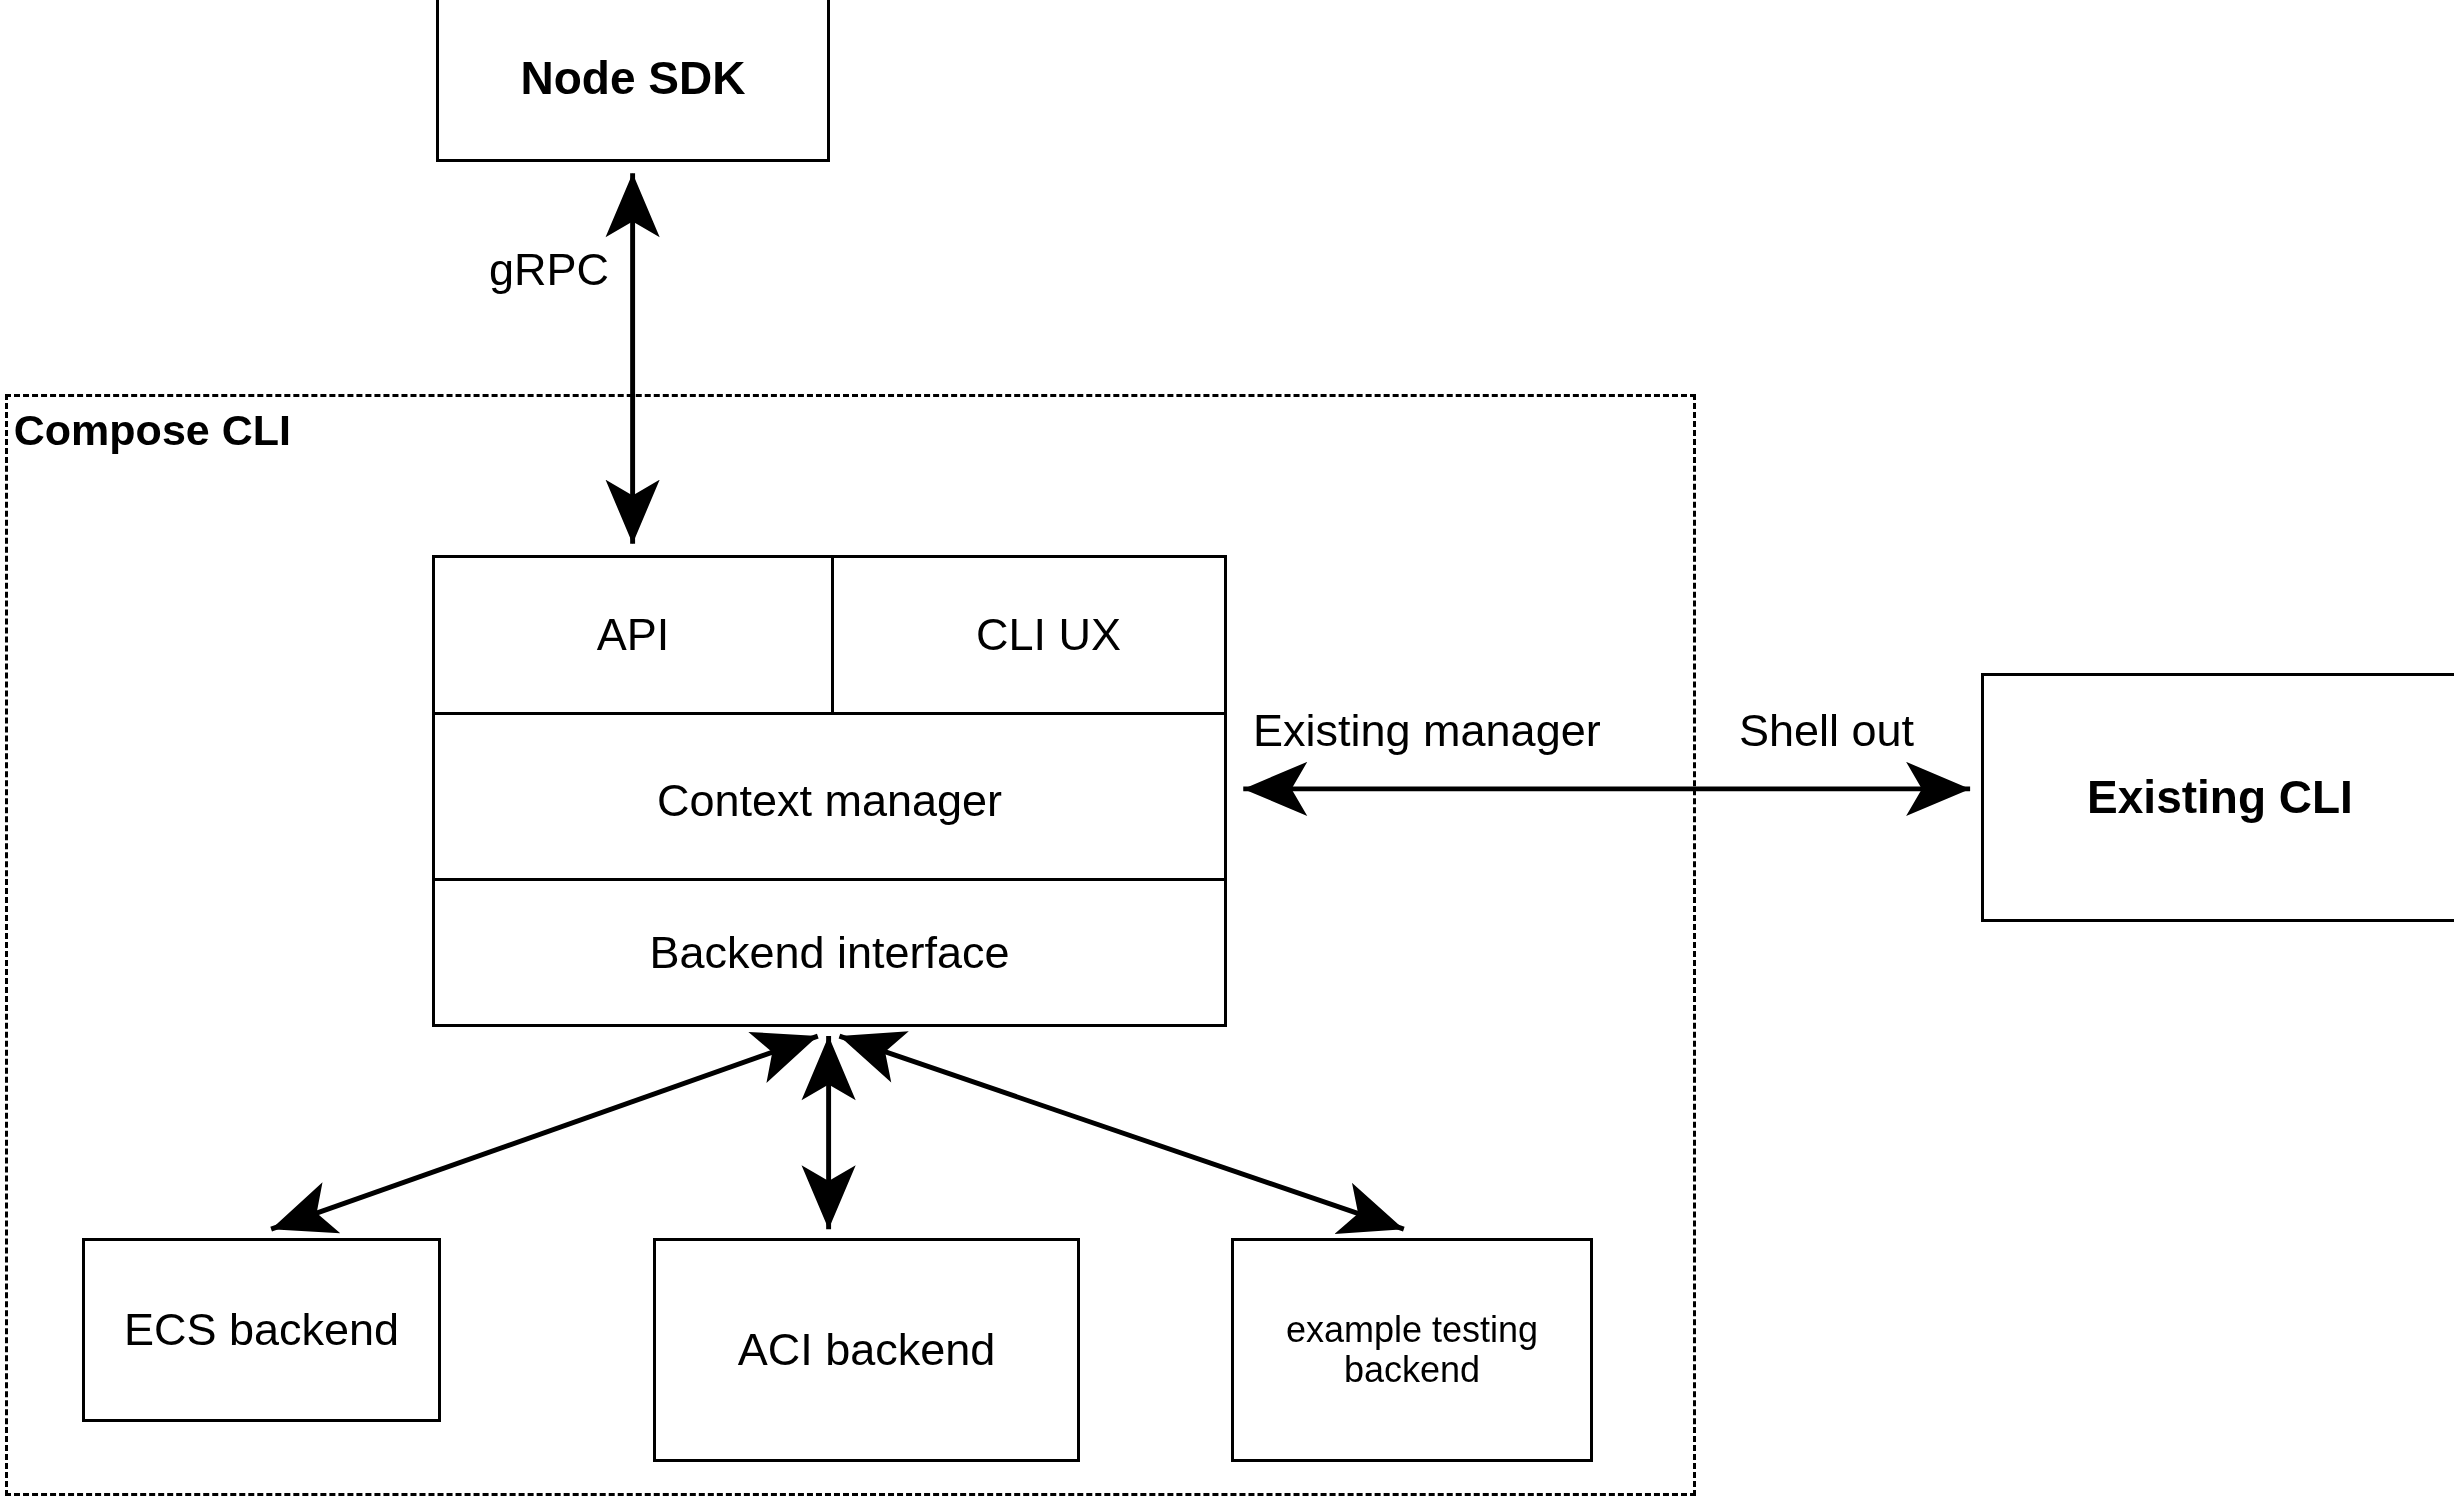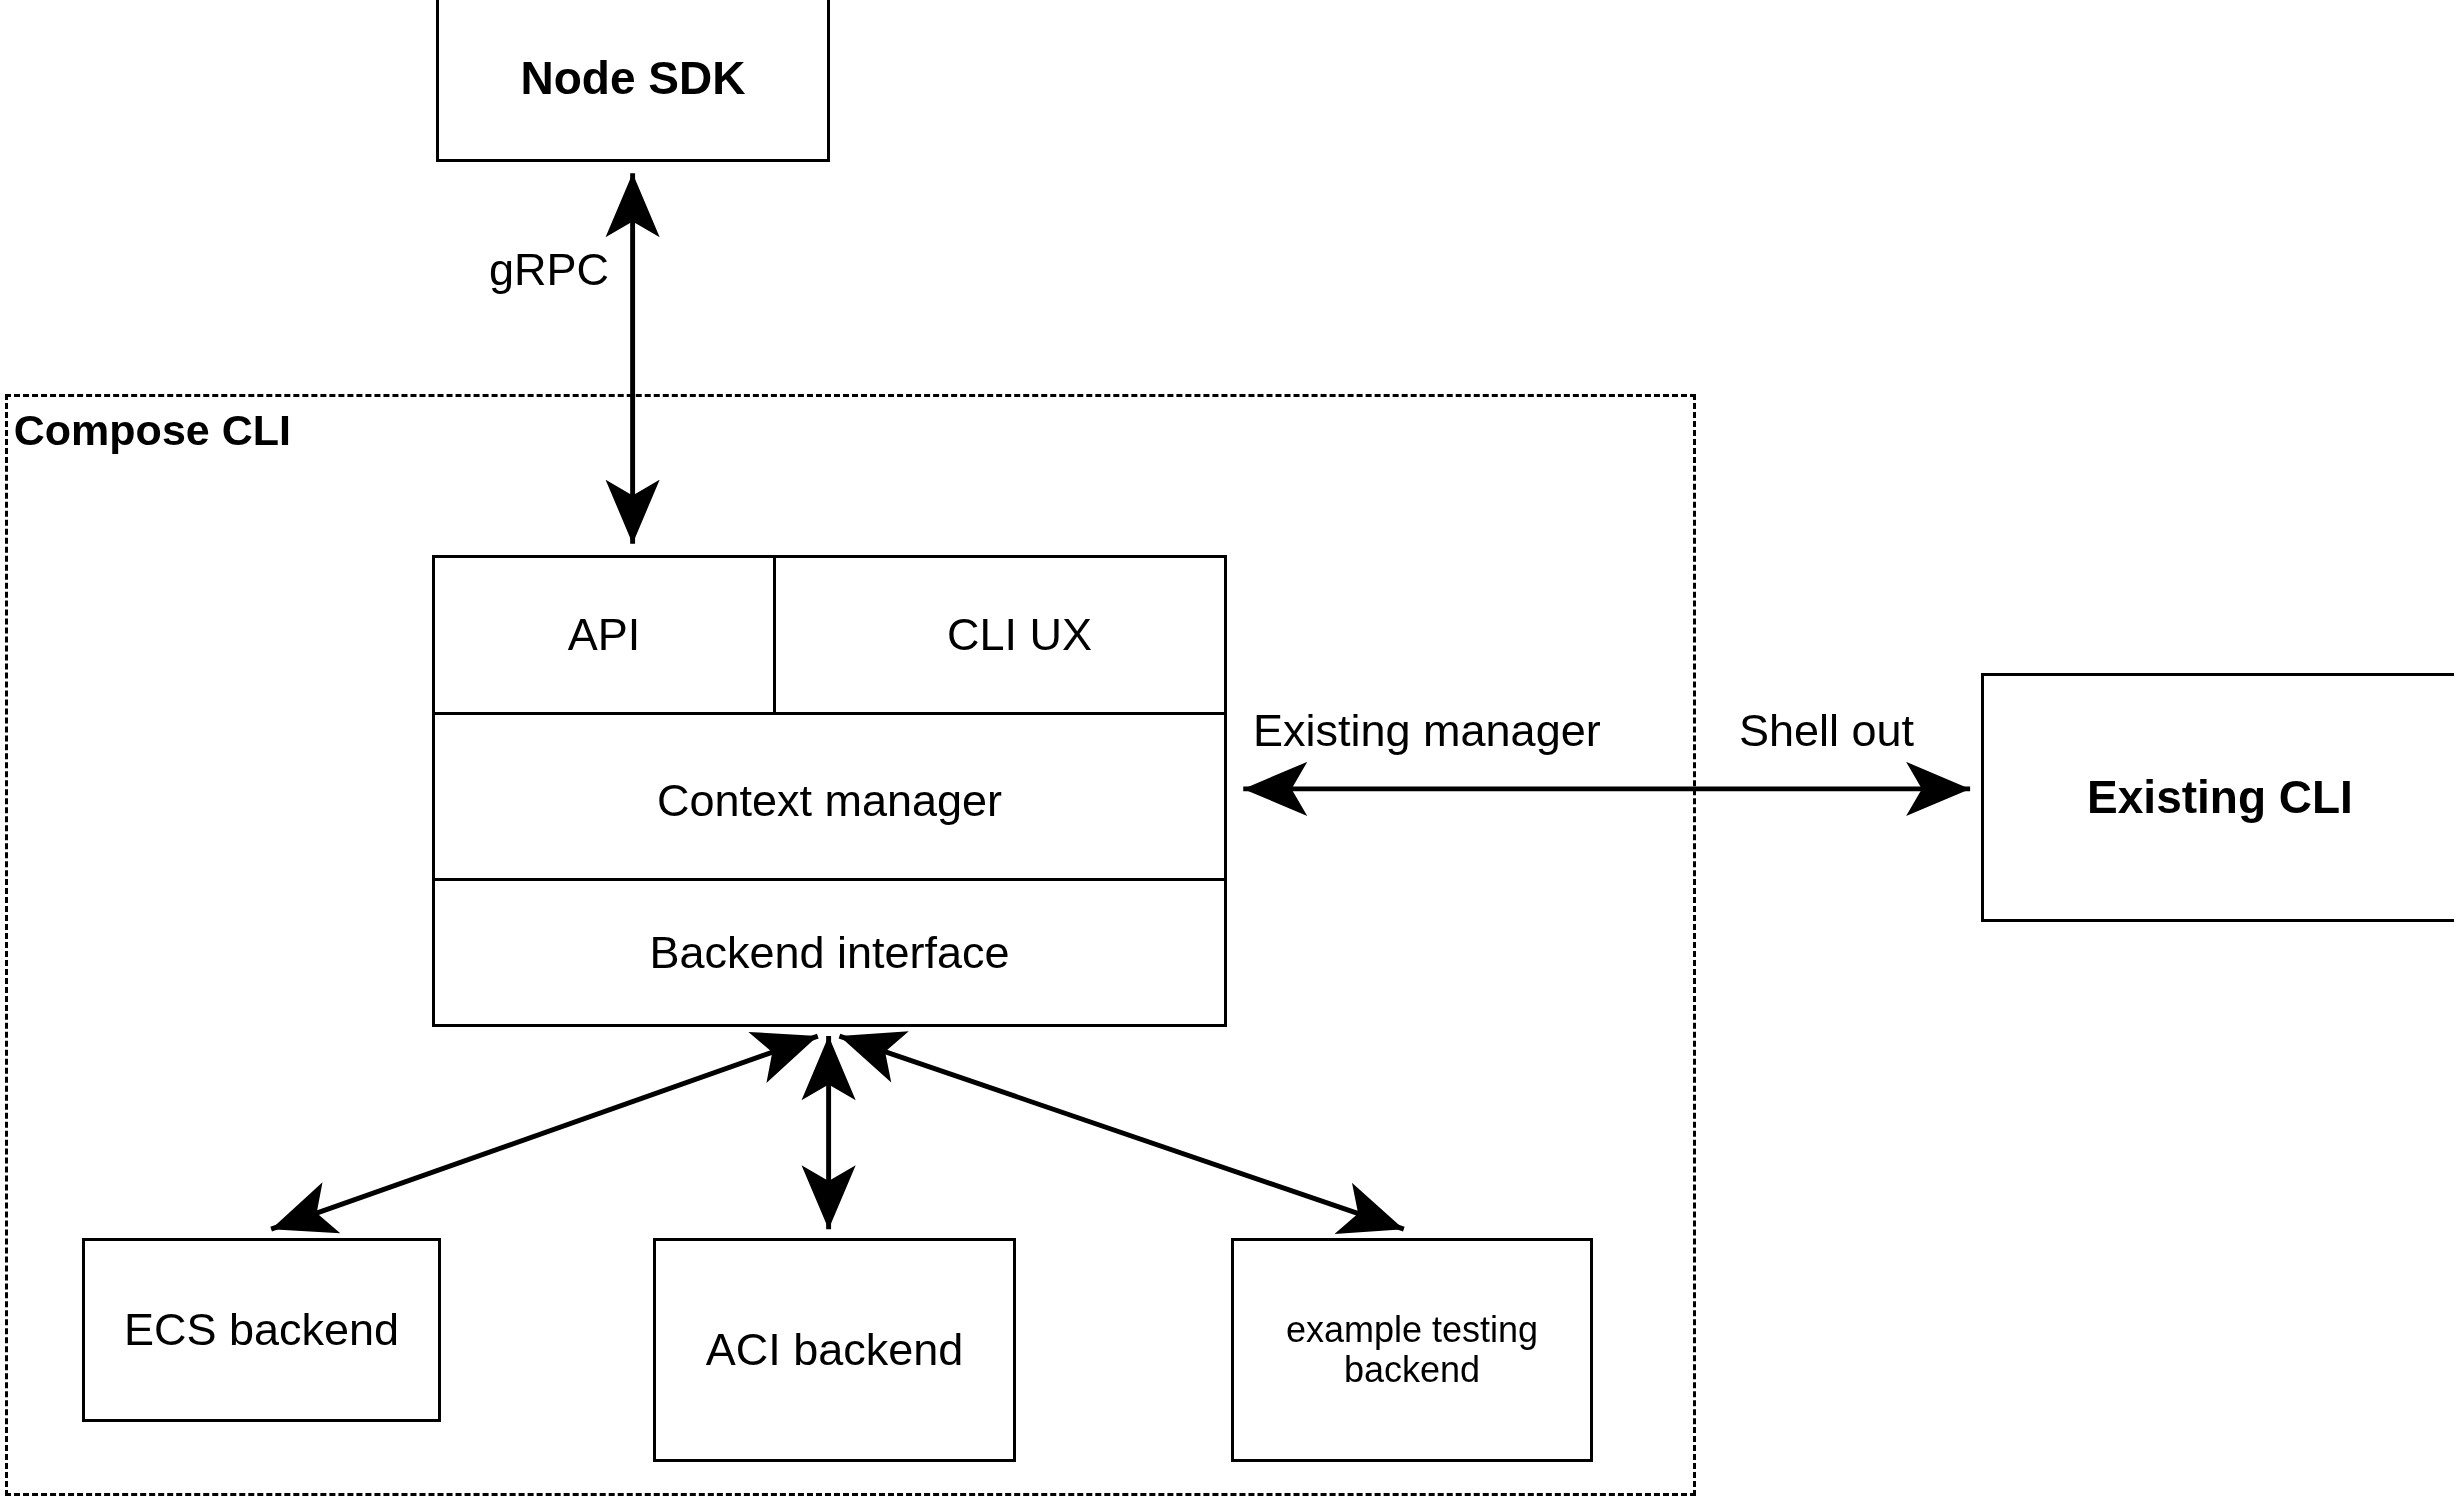--- a/index.html
+++ b/index.html
@@ -86,21 +86,21 @@
     flex-direction: column;
   }
   #stack-row-top {
     display: flex;
     flex-direction: row;
     height: 157px;
     box-sizing: border-box;
     border-bottom: 3.9px solid #000000;
   }
   #api-cell {
-    width: 341px;
+    width: 399px;
     box-sizing: border-box;
     border-right: 3.9px solid #000000;
     display: flex;
     align-items: center;
     justify-content: center;
     font-size: 45px;
   }
   #cli-ux-cell {
     flex: 1 1 auto;
     display: flex;
@@ -138,21 +138,21 @@
   #ecs-backend-box {
     left: 82px;
     top: 1238px;
     width: 359px;
     height: 184px;
     font-size: 45px;
   }
   #aci-backend-box {
     left: 653px;
     top: 1238px;
-    width: 363px;
+    width: 427px;
     height: 224px;
     font-size: 45px;
   }
   #example-backend-box {
     left: 1231px;
     top: 1238px;
     width: 362px;
     height: 224px;
     font-size: 36px;
   }

